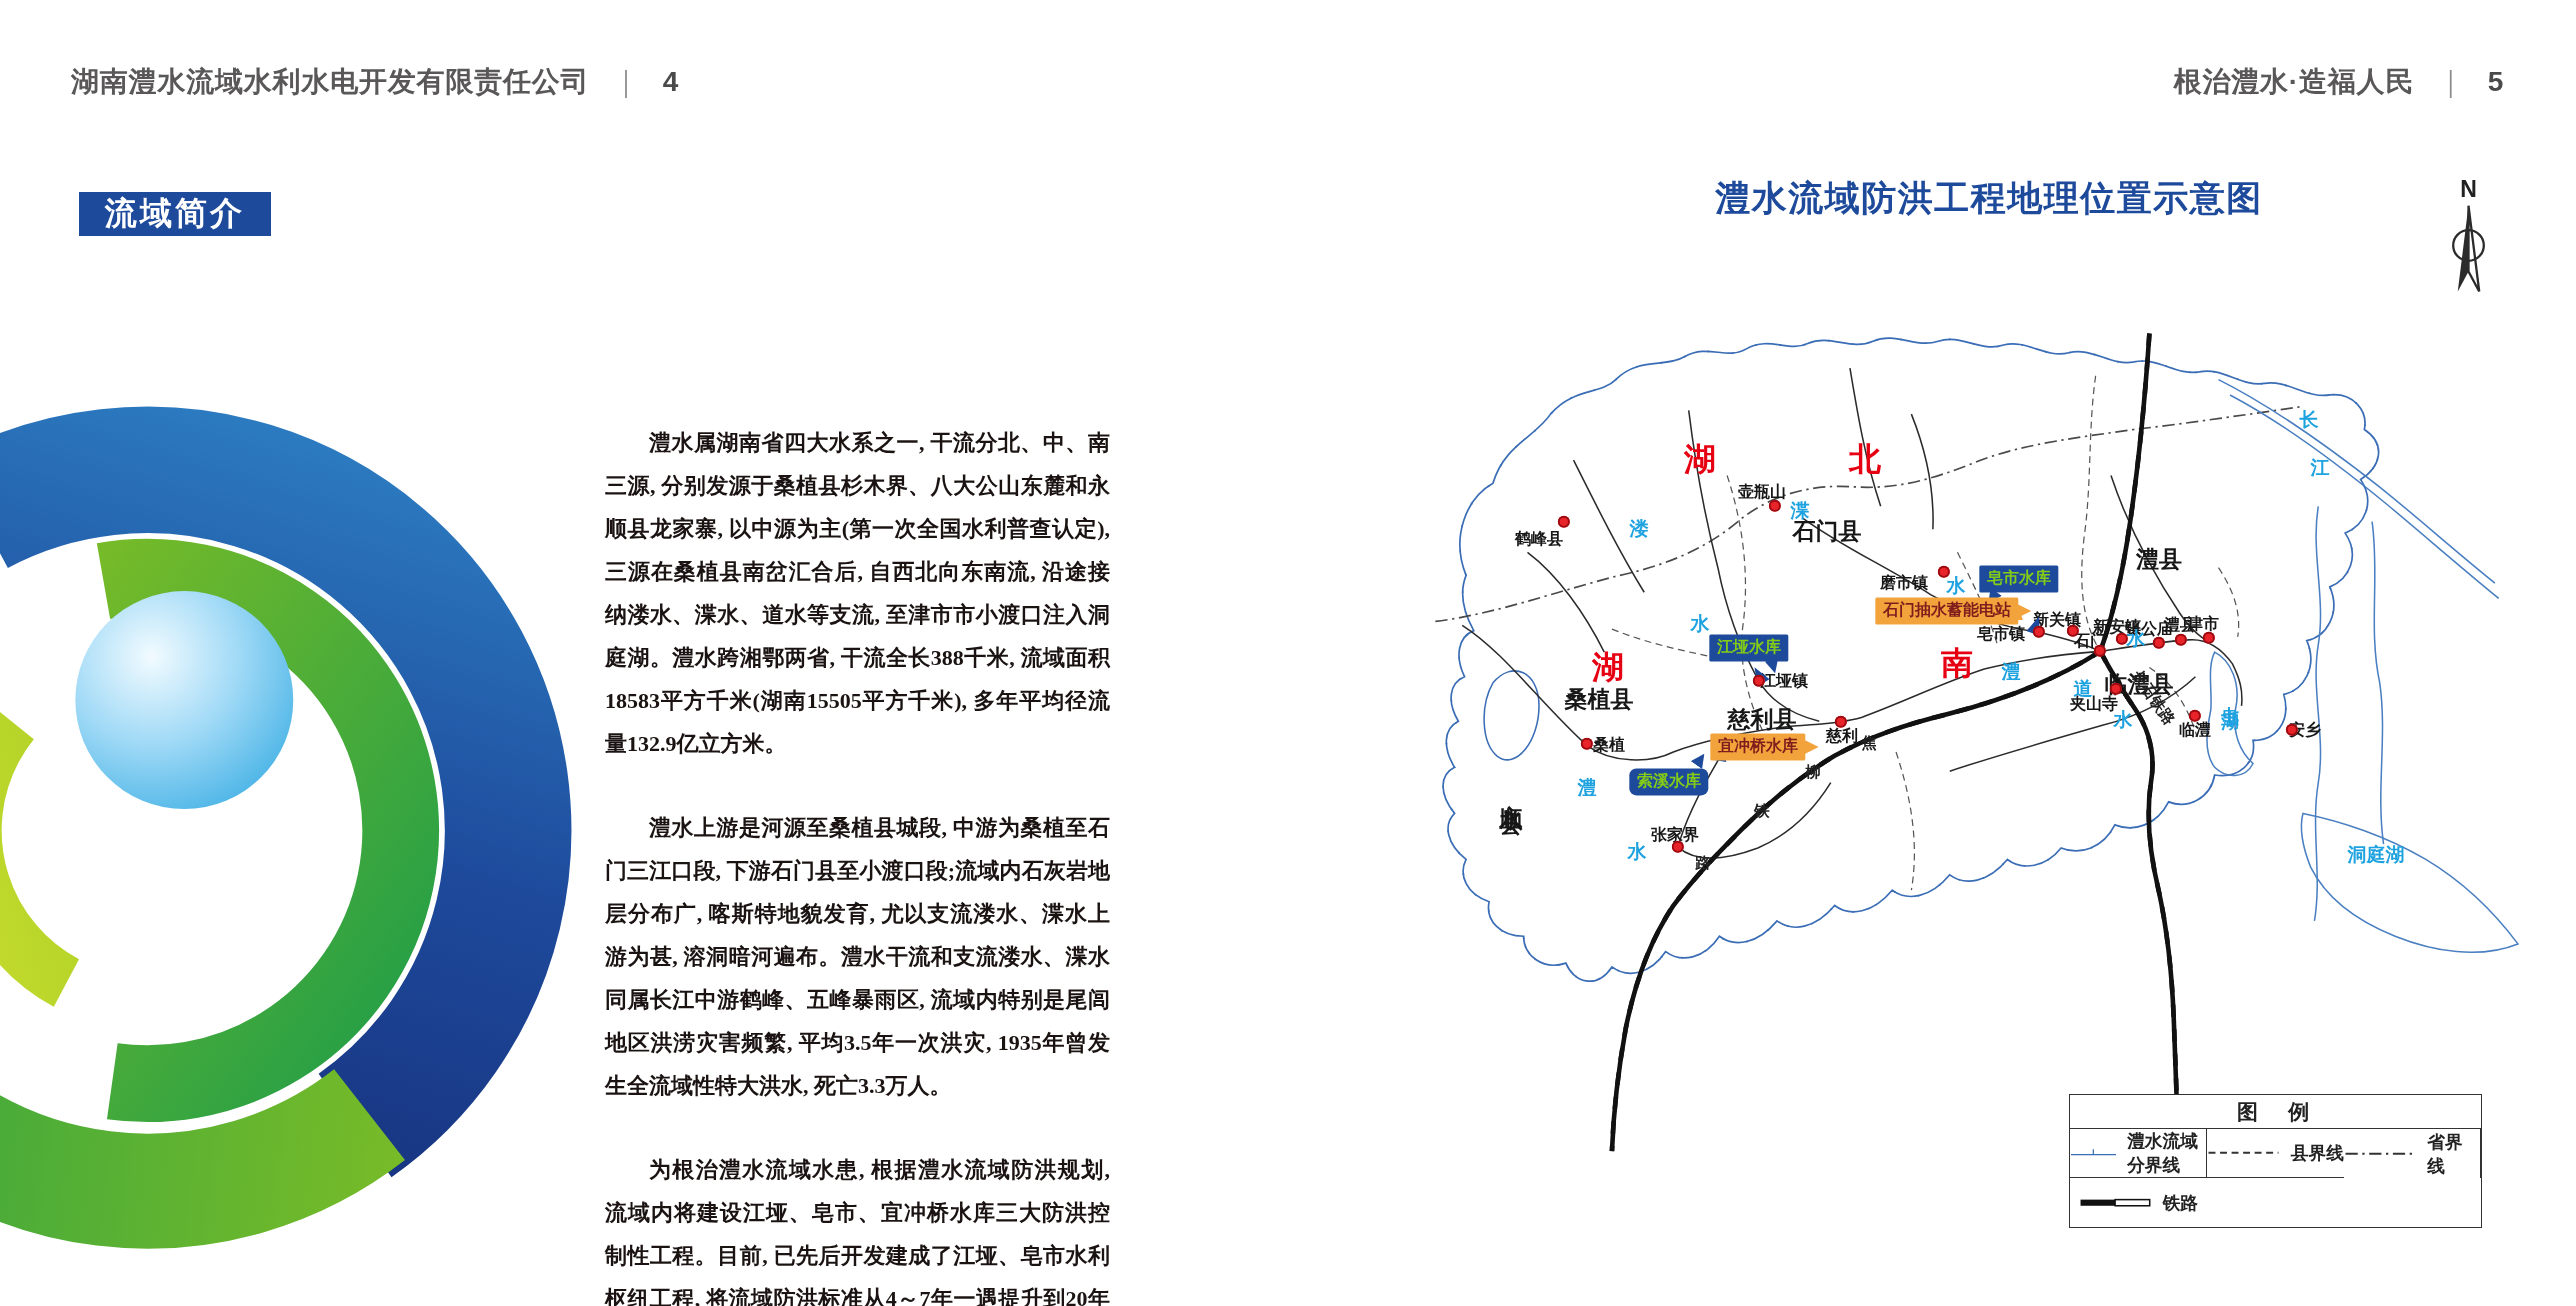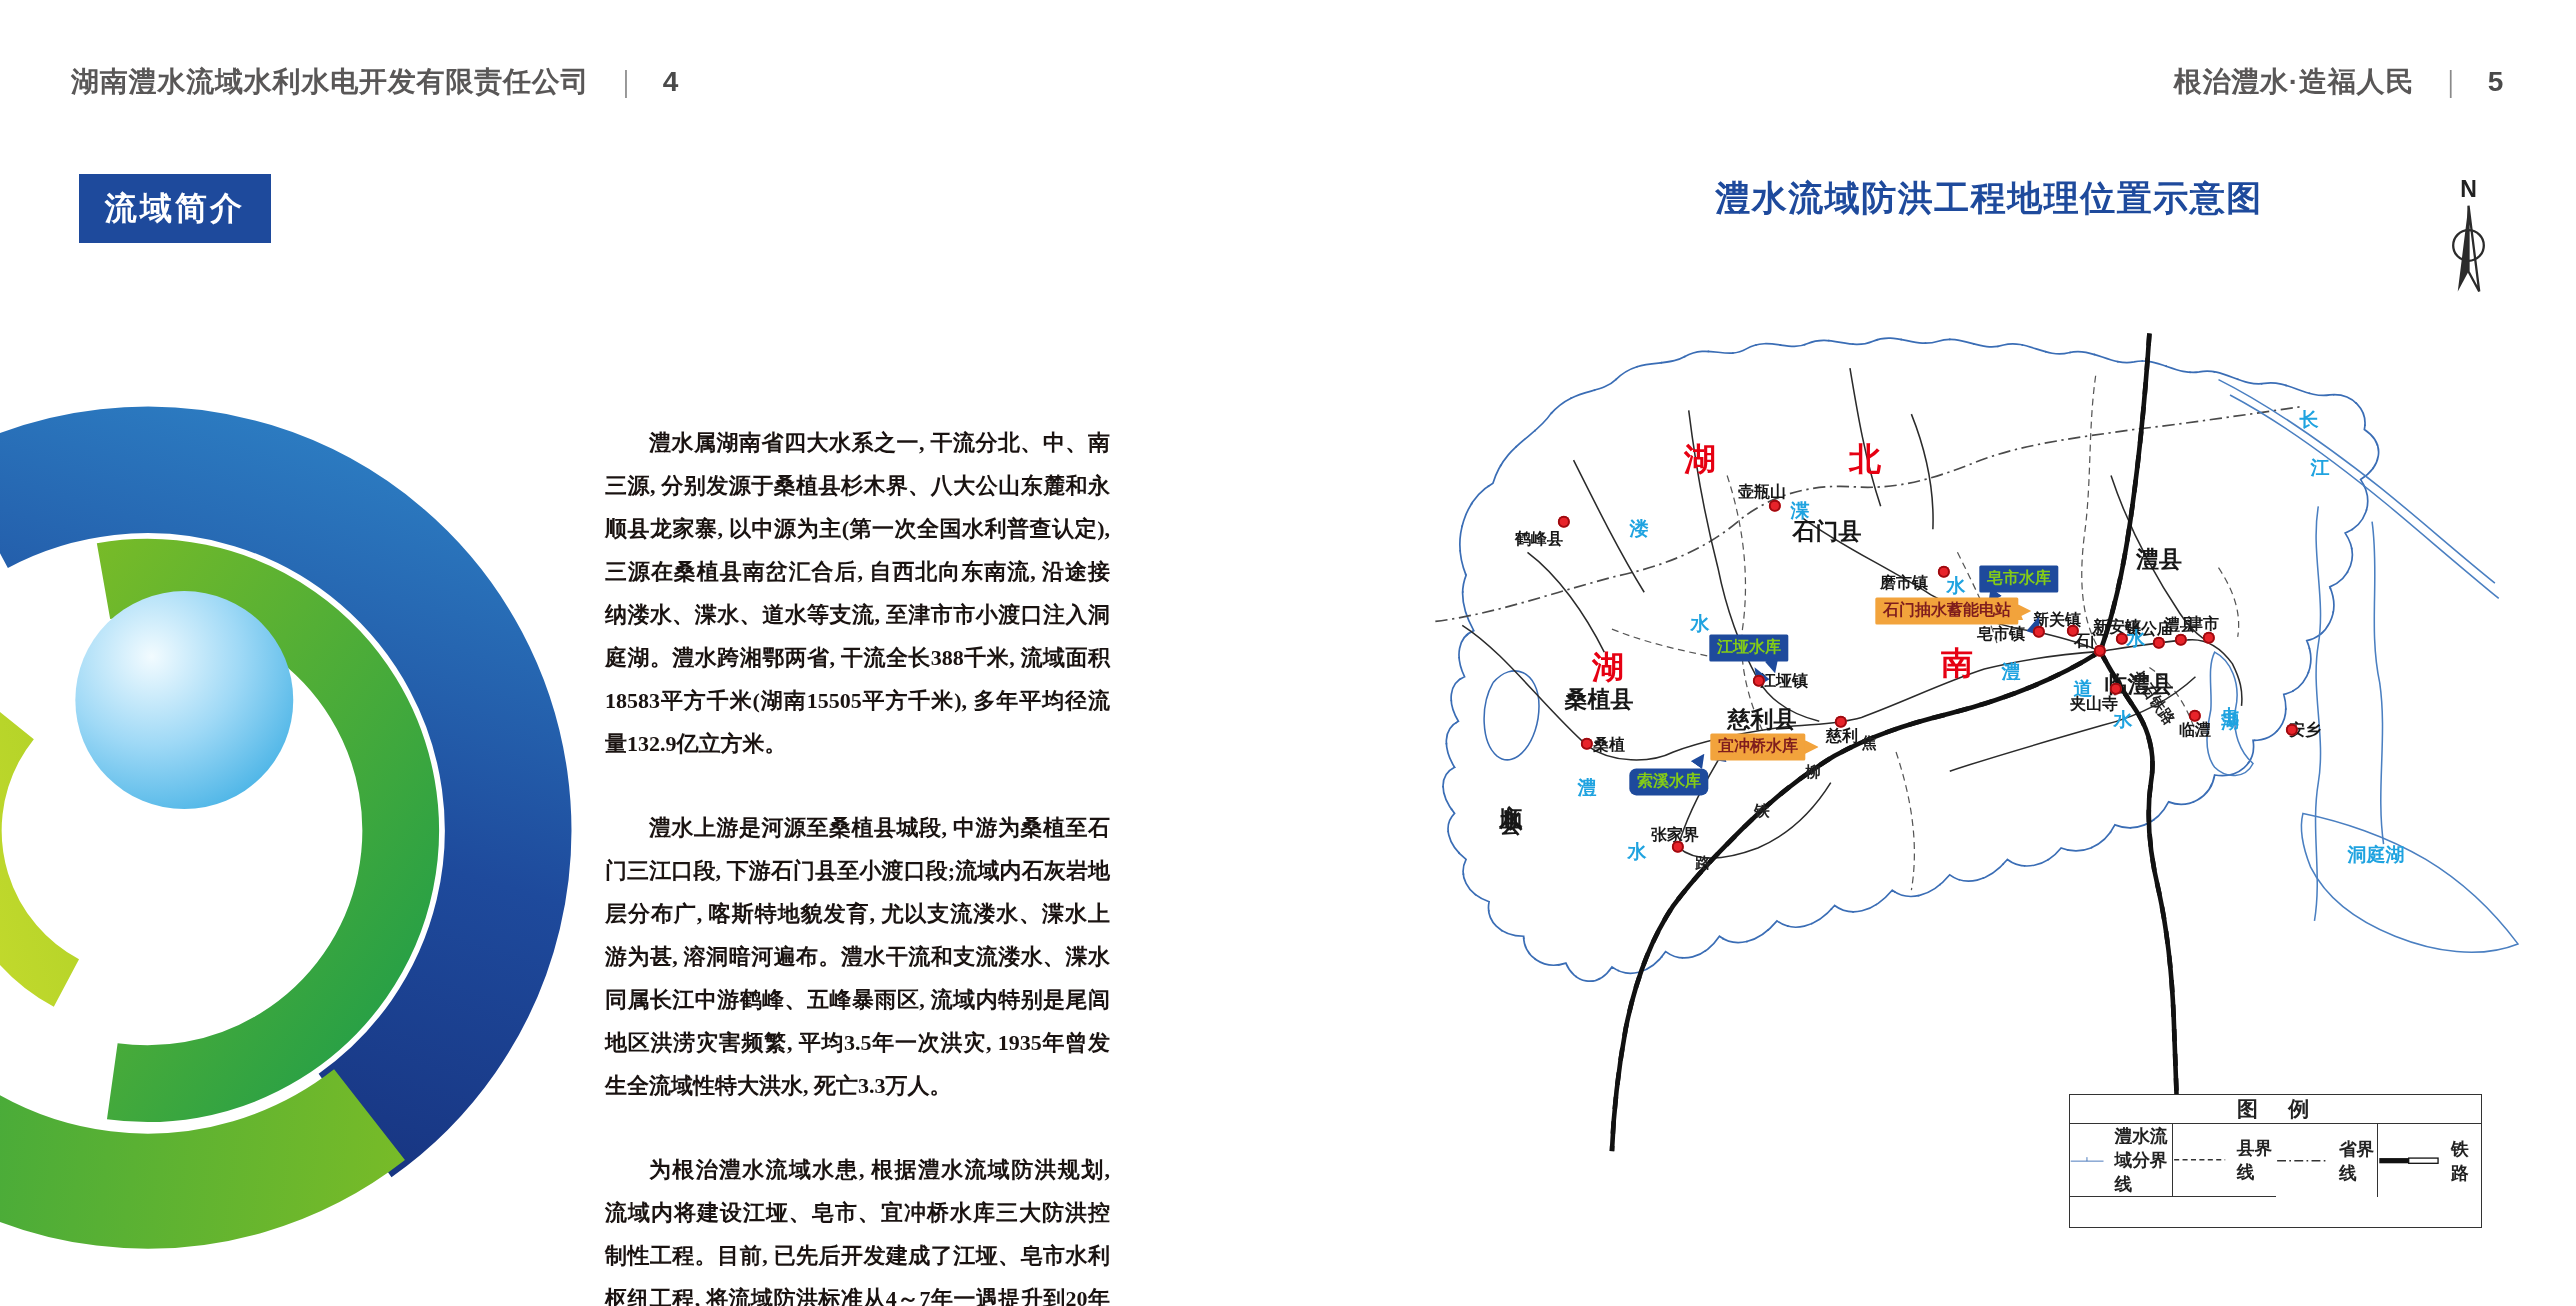--- a/index.html
+++ b/index.html
@@ -5,21 +5,21 @@
   html,body{margin:0;padding:0;background:#e8e8e8;}
   .spread{position:relative;width:2576px;height:1306px;background:#ffffff;overflow:hidden;
           font-family:"Liberation Sans",sans-serif;}
   
   .hdr{position:absolute;top:63px;font-size:28px;font-weight:700;color:#595757;letter-spacing:0.8px;}
   .hdr-left{left:71px;}
   .hdr-right{right:72px;}
   .hdr .sep{margin:0 14px;color:#8a8a8a;font-weight:400;}
   .hdr .pnum{color:#4a4a4a;}
   
-  .section-title{position:absolute;left:79px;top:174px;width:192px;height:69px;background:#1e4a9c;
+  .section-title{position:absolute;left:79px;top:192px;width:192px;height:44px;background:#1e4a9c;
                  color:#ffffff;font-size:32px;font-weight:800;display:flex;align-items:center;
                  justify-content:center;letter-spacing:3.1px;}
   .bodycol{position:absolute;left:605px;top:421px;width:505px;color:#1a1311;
            font-family:"Liberation Serif",serif;font-size:22px;line-height:43px;
            font-weight:700;text-align:justify;}
   .bodycol p{margin:0 0 41px 0;text-indent:2em;}
   .logo{position:absolute;left:-6.1px;top:393px;width:597px;height:875px;}
   
   .map-title{position:absolute;left:1682px;top:175px;width:614px;text-align:center;
              color:#1e4a9c;font-size:35px;font-weight:800;letter-spacing:1.5px;}
@@ -46,21 +46,21 @@
   .tri.ptr{left:80%;top:-60%;transform:rotate(-55deg);}
   .dot{position:absolute;width:12.3px;height:12.3px;border-radius:50%;background:#e8232a;
        box-shadow:inset 0 0 0 1.9px #9c0b10;transform:translate(-50%,-50%);z-index:4;}
   .dam{position:absolute;width:0;height:0;border-style:solid;border-width:0 7px 18.4px 7px;
        border-color:transparent;transform:translate(-50%,-50%);z-index:3;}
   
   .legend{position:absolute;left:649px;top:772px;width:411px;height:132px;background:#fff;
           border:1.9px solid #333;display:flex;flex-direction:column;z-index:6;}
   .legend .ltitle{height:40px;border-bottom:1.2px solid #333;display:flex;align-items:center;
           justify-content:center;font-size:21px;font-weight:800;color:#222;letter-spacing:4.6px;}
-  .legend .lgrid{flex:1;display:grid;grid-template-columns:1fr 1fr 1fr 1fr;grid-template-rows:1fr 1fr;}
+  .legend .lgrid{flex:1;display:grid;grid-template-columns:1fr 1fr 1fr;grid-template-rows:1fr 1fr;}
   .legend .lcell{display:flex;align-items:center;justify-content:center;gap:10.7px;
           border-right:1.2px solid #333;border-bottom:1.2px solid #333;}
   .legend .lcell:nth-child(2n){border-right:none;}
   .legend .lcell:nth-child(n+3){border-bottom:none;}
   .legend .llabel{font-size:17.7px;font-weight:700;color:#222;}
 </style>
 </head>
 <body>
 
 <div class="spread">

